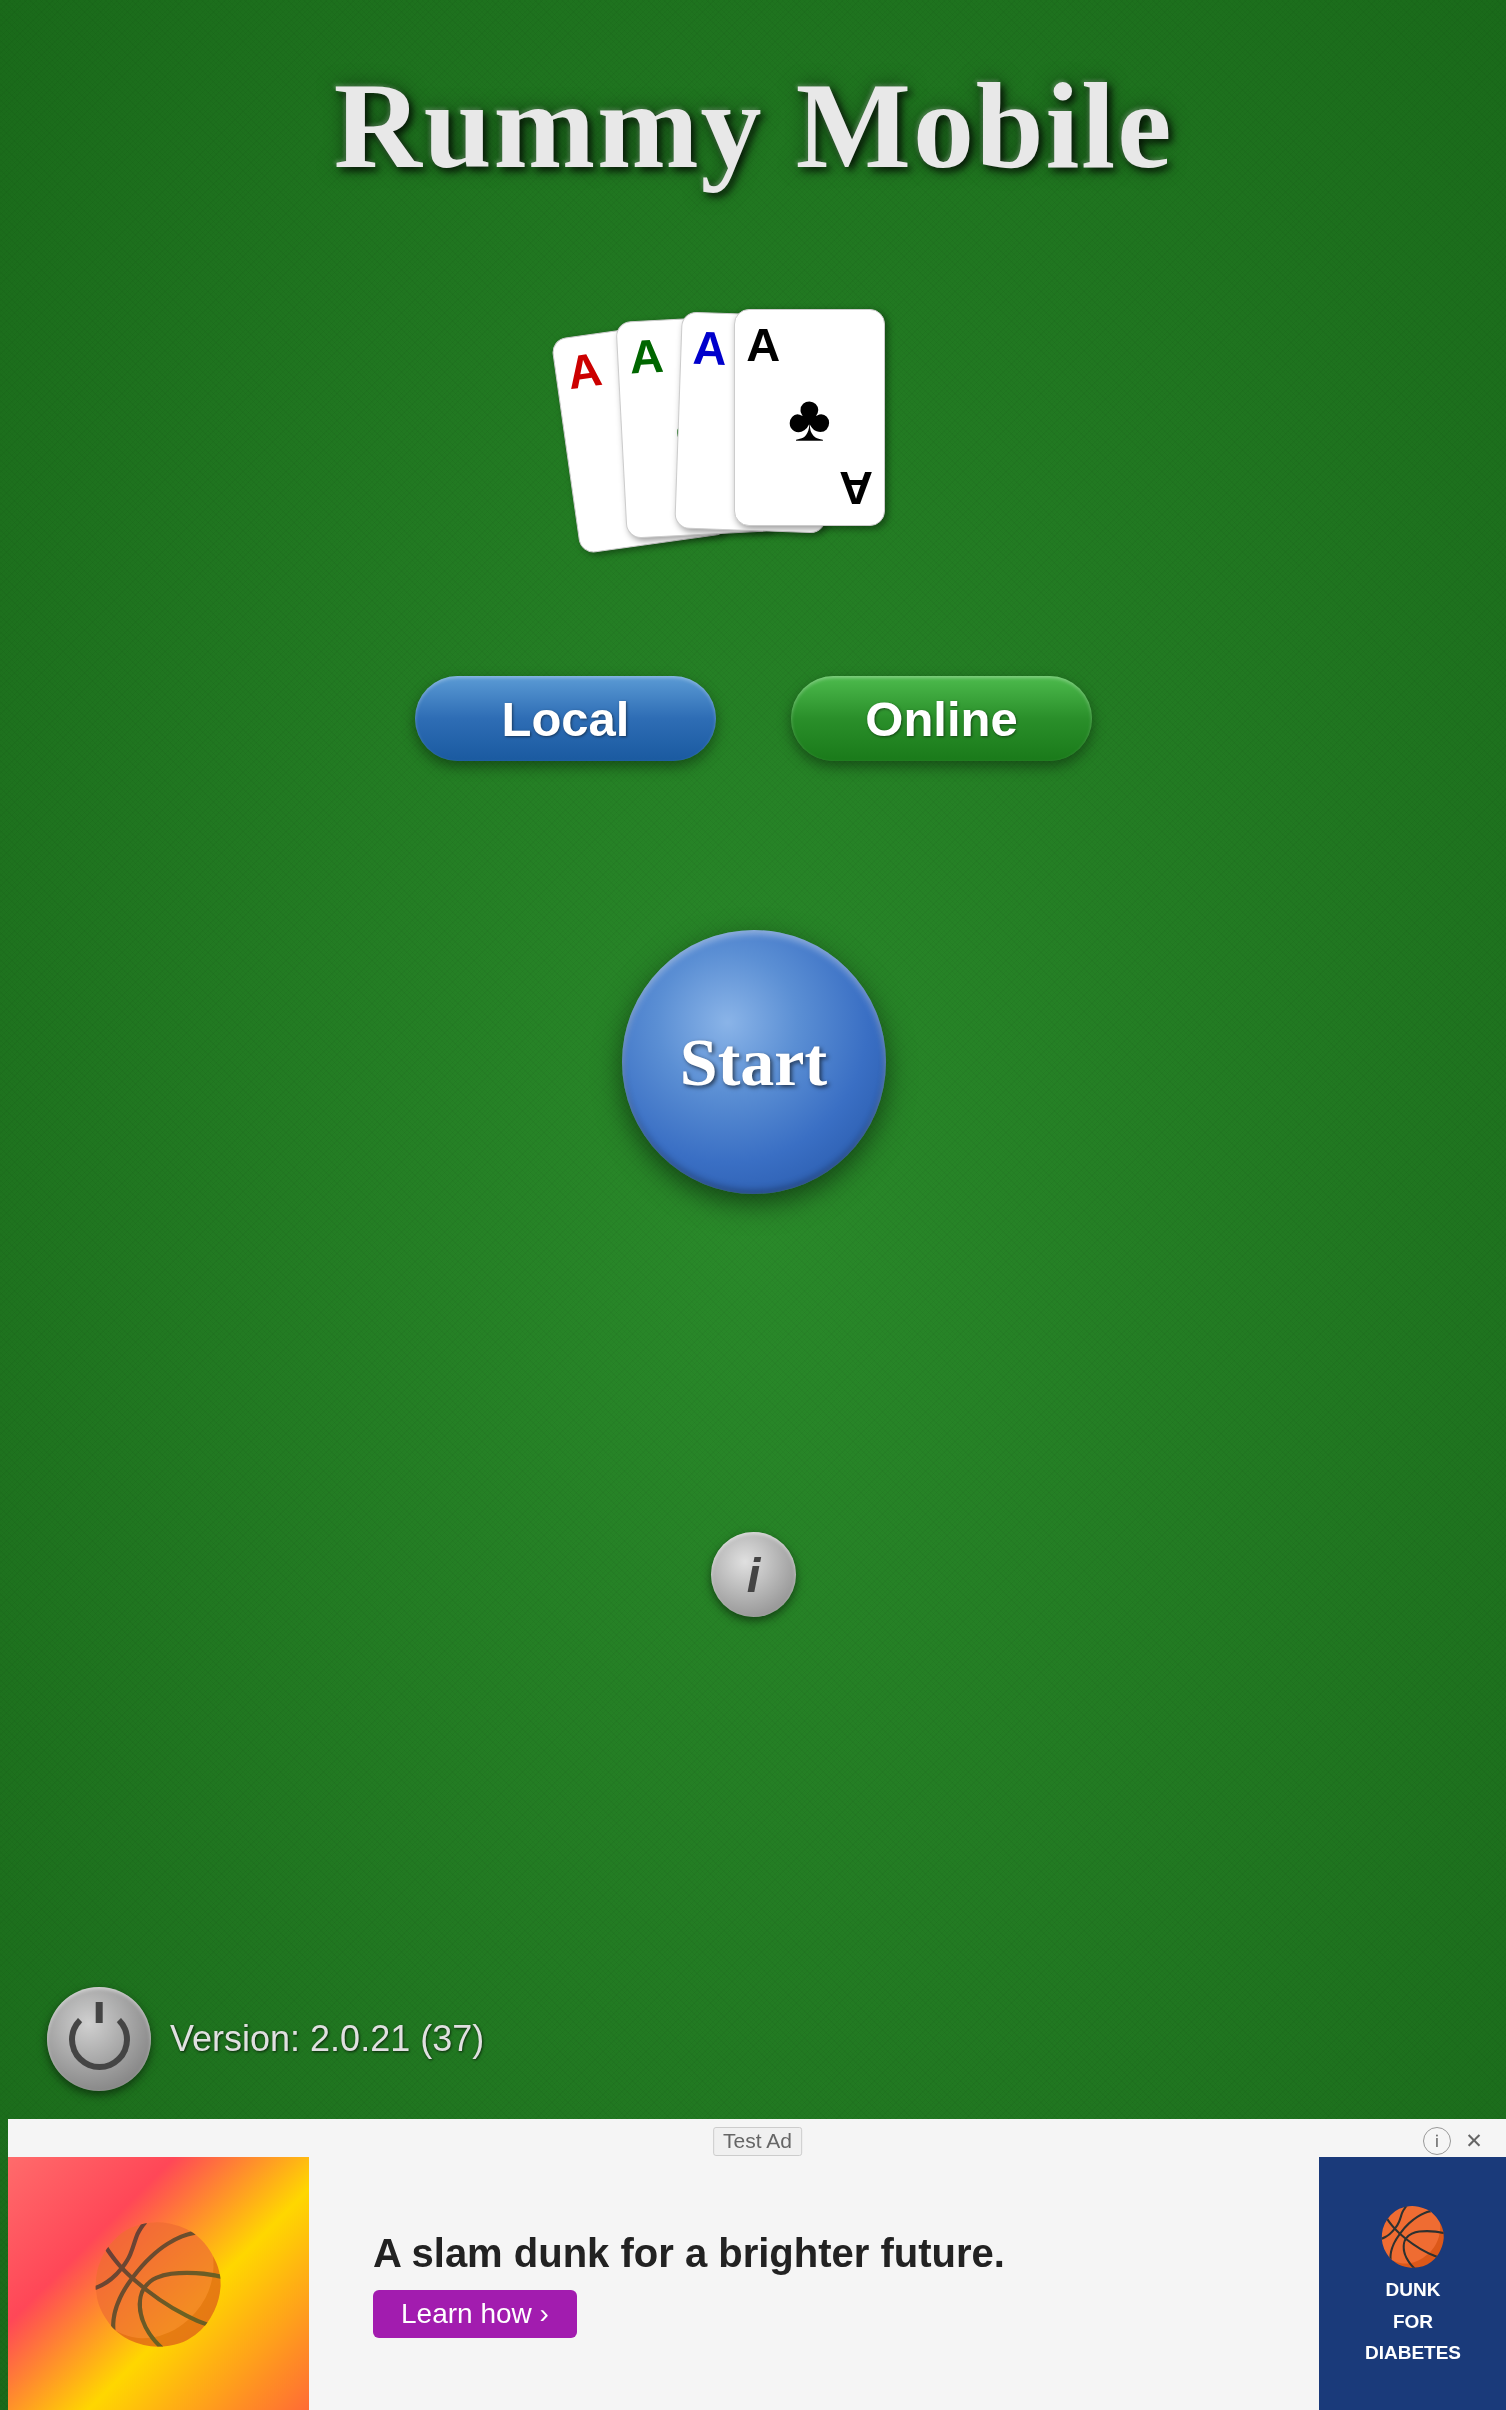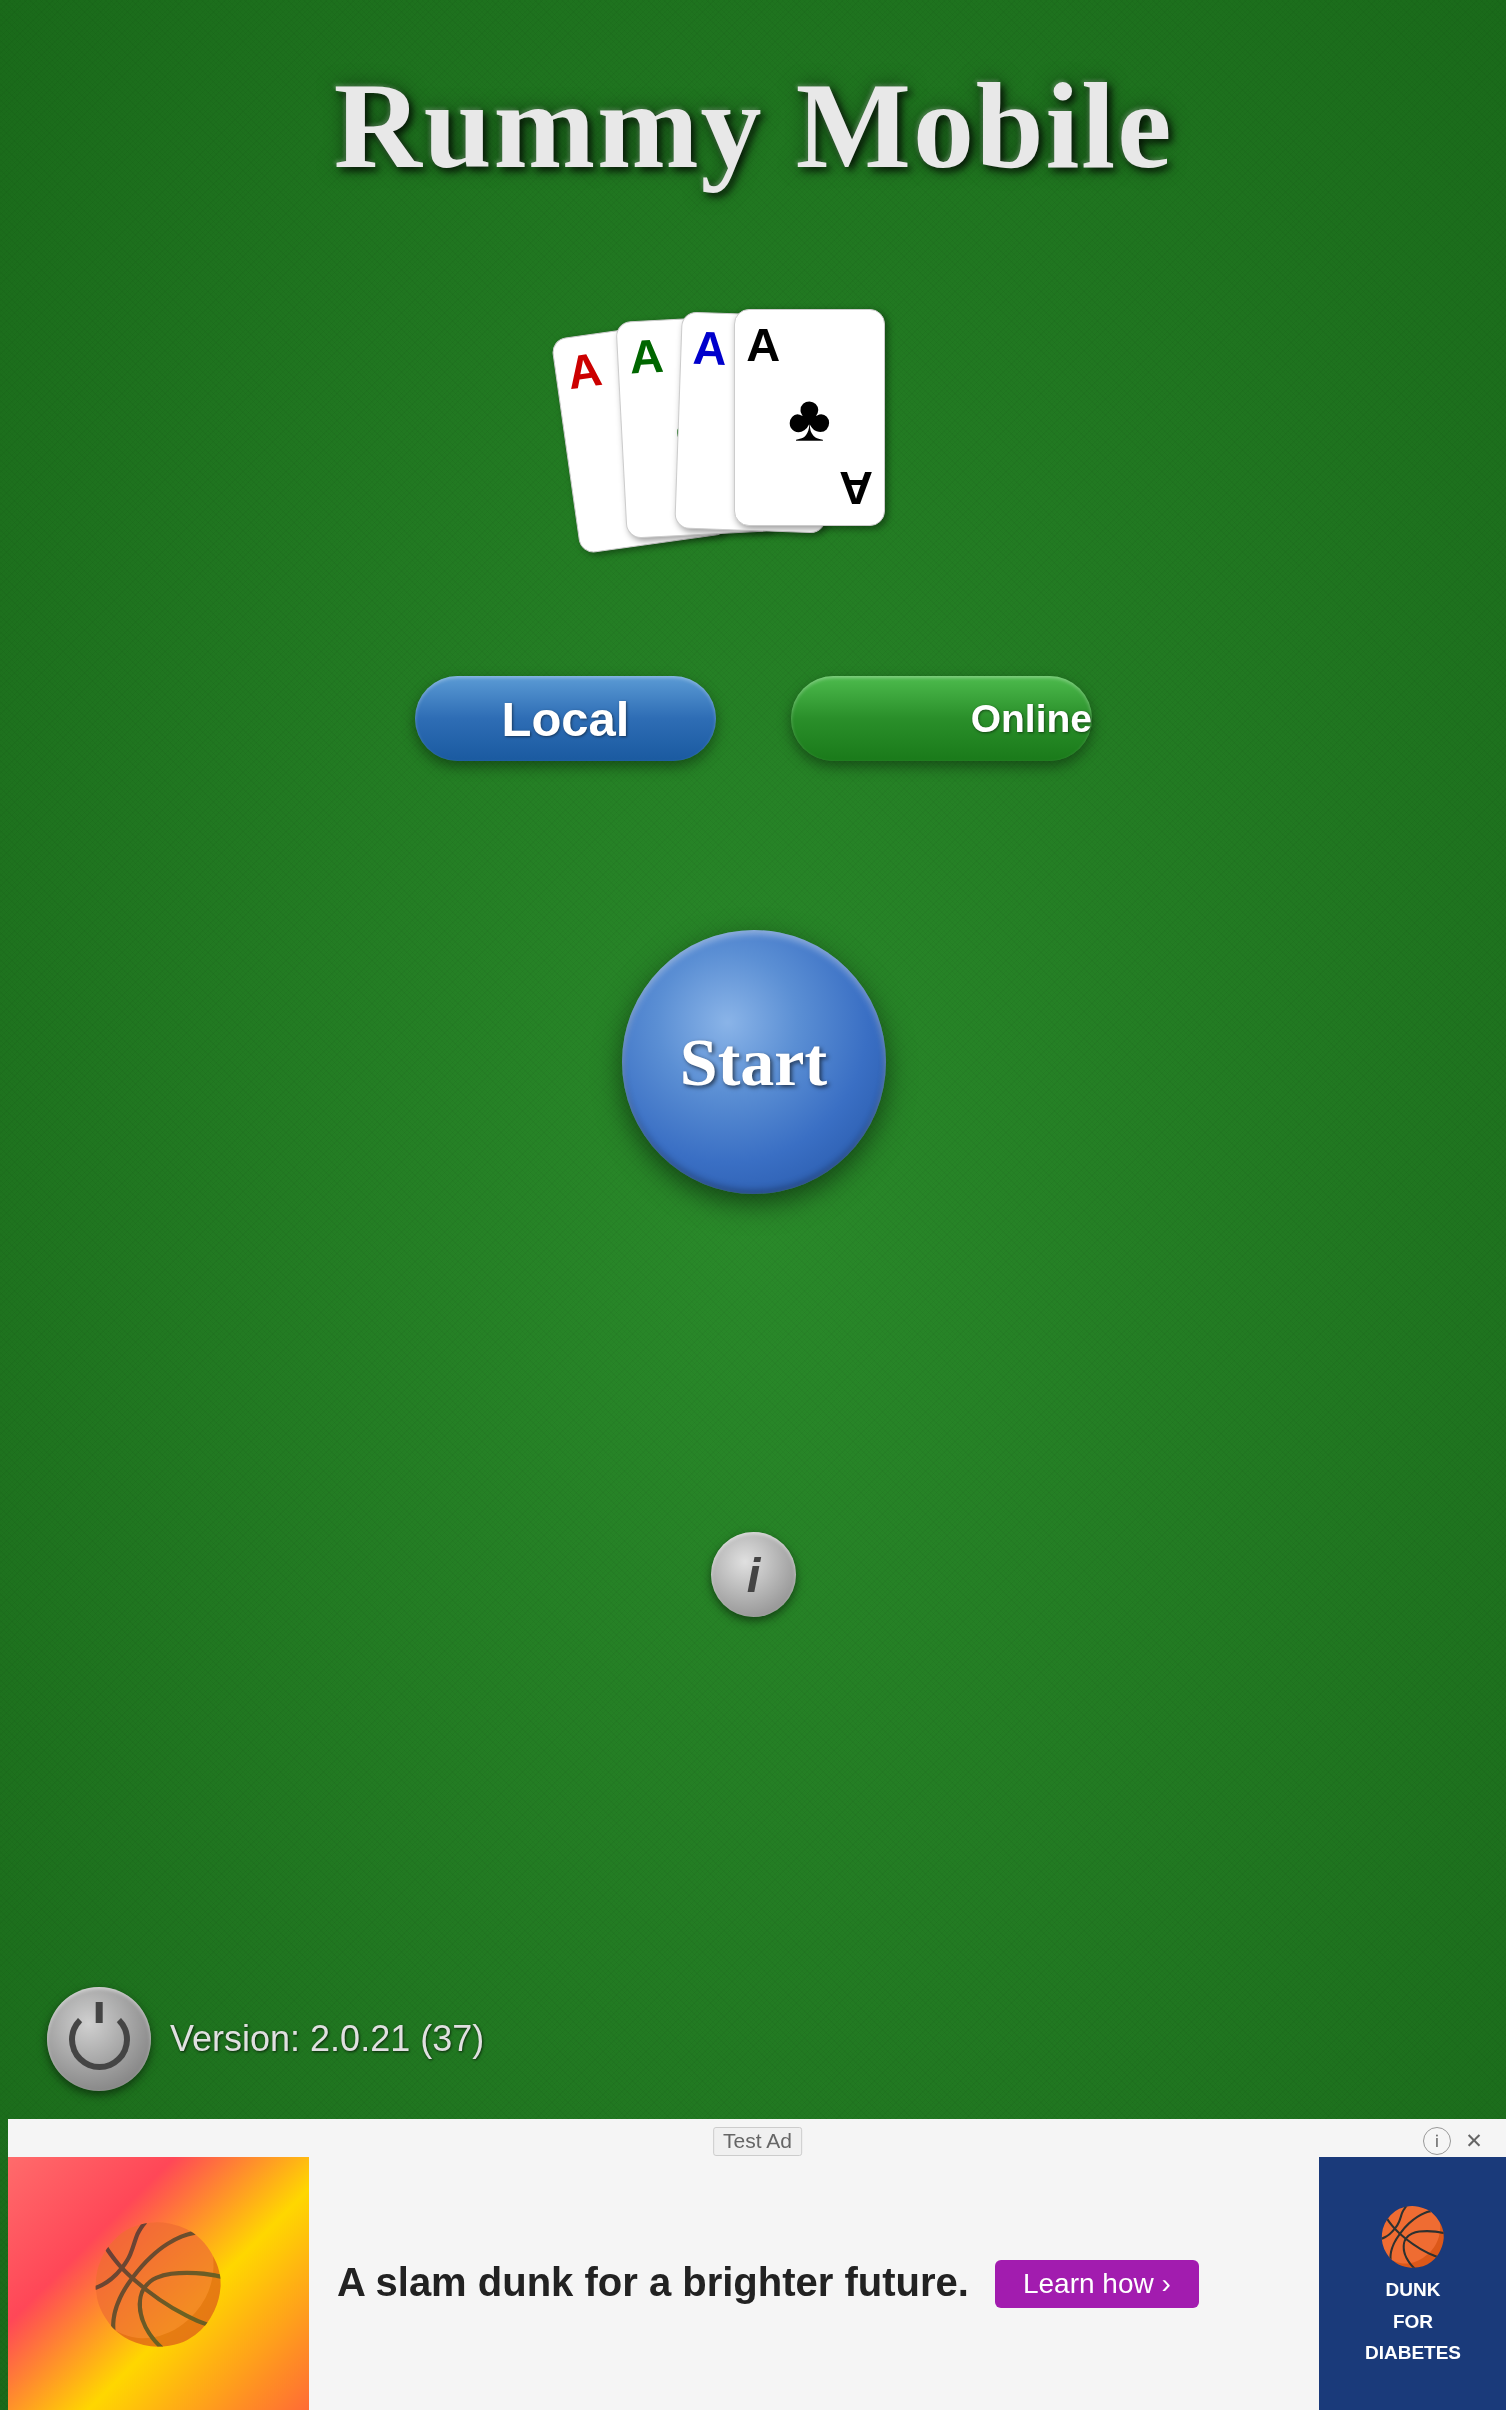--- a/index.html
+++ b/index.html
@@ -150,26 +150,25 @@
       text-shadow: 0.9px 0.9px 2.8px rgba(0,0,0,0.5);
     }
 
     .btn-online {
       width: 301px;
       height: 85px;
       border-radius: 47px;
       border: none;
       background: linear-gradient(180deg, #4dbb4d 0%, #2a8f2a 50%, #1a7a1a 100%);
       color: white;
-      font-size: 39px;
+      font-size: 49px;
       font-weight: bold;
       cursor: pointer;
       box-shadow: 0 5.6px 14px rgba(0,0,0,0.4), inset 0 1.9px 3.8px rgba(255,255,255,0.3);
       text-shadow: 0.9px 0.9px 2.8px rgba(0,0,0,0.5);
-      text-align: right;
     }
 
     
     .start-button-area {
       margin-top: 169px;
       display: flex;
       align-items: center;
       justify-content: center;
     }
 
@@ -372,22 +371,23 @@
     .ad-image-area::after {
       content: '🏀';
       font-size: 113px;
       opacity: 0.7;
     }
 
     .ad-text-area {
       flex: 1;
       padding: 19px 28px;
       display: flex;
-      flex-direction: row;
-      gap: 26px;
+      flex-direction: column;
+      gap: 14px;
+      margin-left: 36px;
     }
 
     .ad-headline {
       font-size: 40px;
       font-weight: bold;
       color: #222;
     }
 
     .ad-cta {
       display: inline-block;

